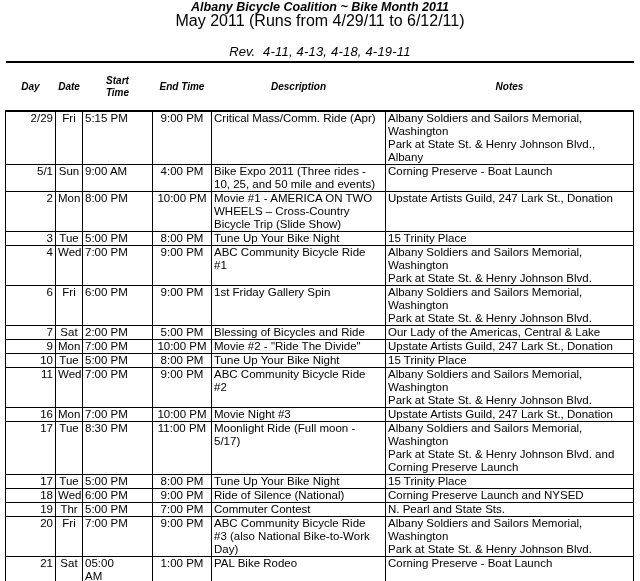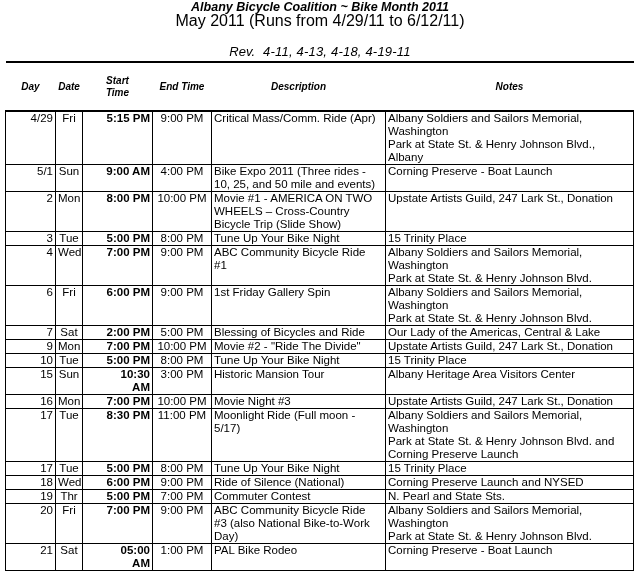--- a/index.html
+++ b/index.html
@@ -50,21 +50,21 @@
     border: 1px solid #000;
     font-size: 11.5px;
     line-height: 13px;
     vertical-align: top;
     white-space: pre-line;
     padding: 0 2px;
     overflow: hidden;
   }
   td.col-day   { text-align: right; padding-right: 5px; }
   td.col-date  { text-align: center; }
-  td.col-start { text-align: right; padding-right: 5px; font-weight: bold; }
+  td.col-start { padding-right: 5px; }
   td.col-end   { text-align: center; padding-right: 6px; }
   td.col-description { text-align: left; padding-left: 5px; margin-left: 48px; }
   td.col-notes {
     font-size: 10px;
     line-height: 12px;
     vertical-align: middle;
     text-align: left;
     padding-left: 9px;
     padding-right: 3px;
   }
@@ -97,21 +97,21 @@
         <th>Date</th>
         <th>Start
 Time</th>
         <th>End Time</th>
         <th>Description</th>
         <th>Notes</th>
       </tr>
     </thead>
     <tbody id="schedule-body">
         <tr>
-          <td class="col-day">4/29</td>
+          <td class="col-day">2/29</td>
           <td class="col-date">Fri</td>
           <td class="col-start">5:15 PM</td>
           <td class="col-end">9:00 PM</td>
           <td class="col-description">Critical Mass/Comm. Ride (Apr)</td>
           <td class="col-notes">Albany Soldiers and Sailors Memorial, Washington
 Park at State St. &amp; Henry Johnson Blvd., Albany</td>
         </tr>
         <tr>
           <td class="col-day">5/1</td>
           <td class="col-date">Sun</td>
@@ -176,27 +176,28 @@
         </tr>
         <tr>
           <td class="col-day">10</td>
           <td class="col-date">Tue</td>
           <td class="col-start">5:00 PM</td>
           <td class="col-end">8:00 PM</td>
           <td class="col-description">Tune Up Your Bike Night</td>
           <td class="col-notes">15 Trinity Place</td>
         </tr>
         <tr>
-          <td class="col-day">15</td>
-          <td class="col-date">Sun</td>
-          <td class="col-start">10:30
-AM</td>
-          <td class="col-end">3:00 PM</td>
-          <td class="col-description">Historic Mansion Tour</td>
-          <td class="col-notes">Albany Heritage Area Visitors Center</td>
+          <td class="col-day">11</td>
+          <td class="col-date">Wed</td>
+          <td class="col-start">7:00 PM</td>
+          <td class="col-end">9:00 PM</td>
+          <td class="col-description">ABC Community Bicycle Ride
+#2</td>
+          <td class="col-notes">Albany Soldiers and Sailors Memorial, Washington
+Park at State St. &amp; Henry Johnson Blvd.</td>
         </tr>
         <tr>
           <td class="col-day">16</td>
           <td class="col-date">Mon</td>
           <td class="col-start">7:00 PM</td>
           <td class="col-end">10:00 PM</td>
           <td class="col-description">Movie Night #3</td>
           <td class="col-notes">Upstate Artists Guild, 247 Lark St., Donation</td>
         </tr>
         <tr>

